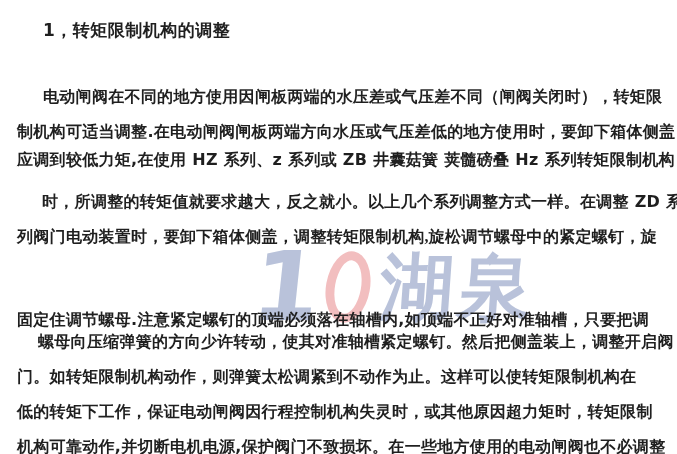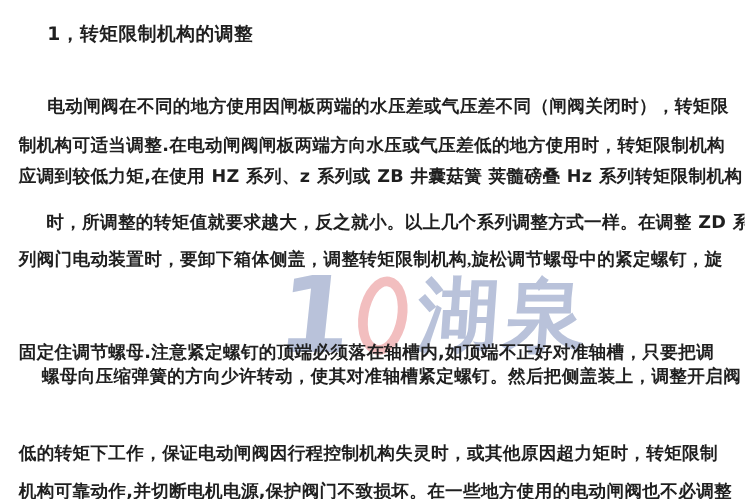--- a/index.html
+++ b/index.html
@@ -82,22 +82,23 @@
 
   <div class="watermark">
     <span class="wm-digit">1</span>
     <span class="wm-ring"></span>
     <span class="wm-brand">湖泉</span>
   </div>
 
   <div class="doc-title">1，转矩限制机构的调整</div>
 
   <div class="tline l0">电动闸阀在不同的地方使用因闸板两端的水压差或气压差不同（闸阀关闭时），转矩限</div>
-  <div class="tline l1">制机构可适当调整.在电动闸阀闸板两端方向水压或气压差低的地方使用时，转矩限制机构</div>
+  <div class="tline l1">制机构可适当调整.在电动闸阀闸板两端方向水压或气压差低的地方使用时，要卸下箱体侧盖</div>
   <div class="tline l2">应调到较低力矩,在使用 HZ 系列、z 系列或 ZB 井囊菇簧 荚髓磅叠 Hz 系列转矩限制机构</div>
   <div class="tline l3">时，所调整的转矩值就要求越大，反之就小。以上几个系列调整方式一样。在调整 ZD 系</div>
   <div class="tline l4">列阀门电动装置时，要卸下箱体侧盖，调整转矩限制机构,旋松调节螺母中的紧定螺钉，旋</div>
   <div class="tline l6">固定住调节螺母.注意紧定螺钉的顶端必须落在轴槽内,如顶端不正好对准轴槽，只要把调</div>
   <div class="tline l7">螺母向压缩弹簧的方向少许转动，使其对准轴槽紧定螺钉。然后把侧盖装上，调整开启阀</div>
+  <div class="tline l8">门。如转矩限制机构动作，则弹簧太松调紧到不动作为止。这样可以使转矩限制机构在</div>
   <div class="tline l9">低的转矩下工作，保证电动闸阀因行程控制机构失灵时，或其他原因超力矩时，转矩限制</div>
   <div class="tline l10">机构可靠动作,并切断电机电源,保护阀门不致损坏。在一些地方使用的电动闸阀也不必调整</div>
 
 </div>
 
 </body></html>

